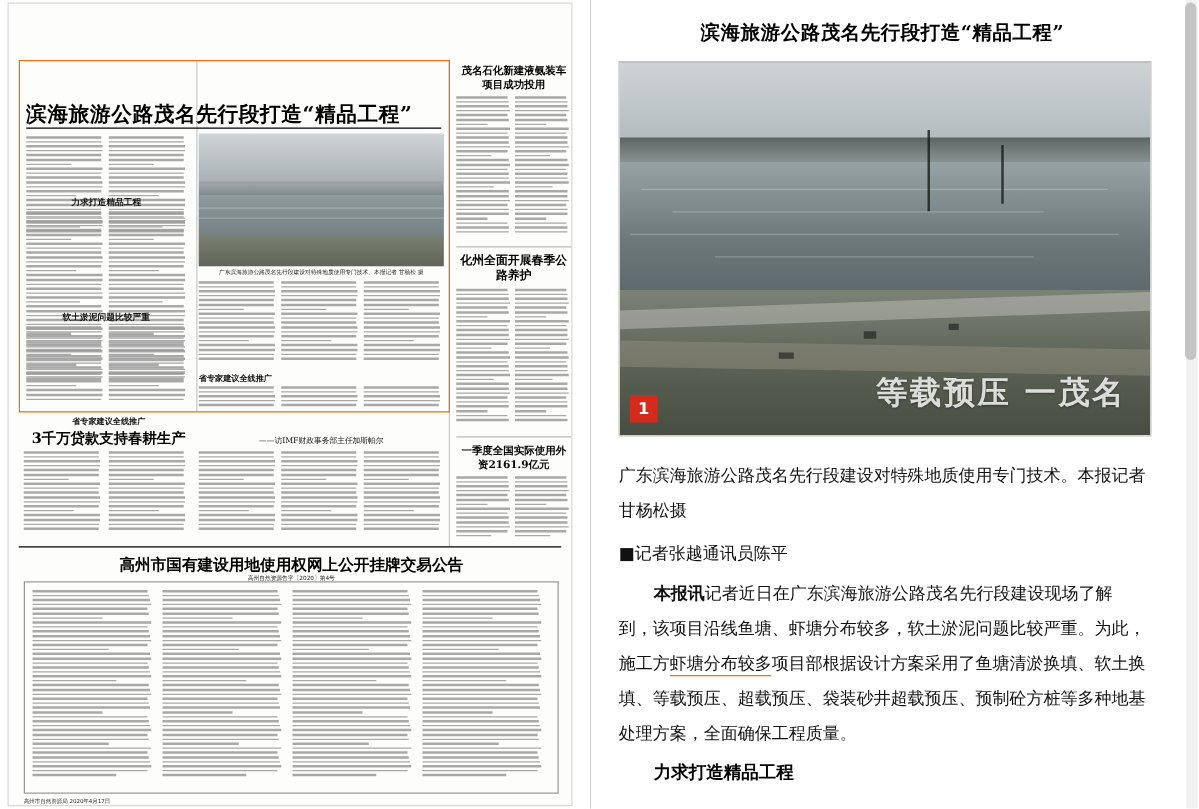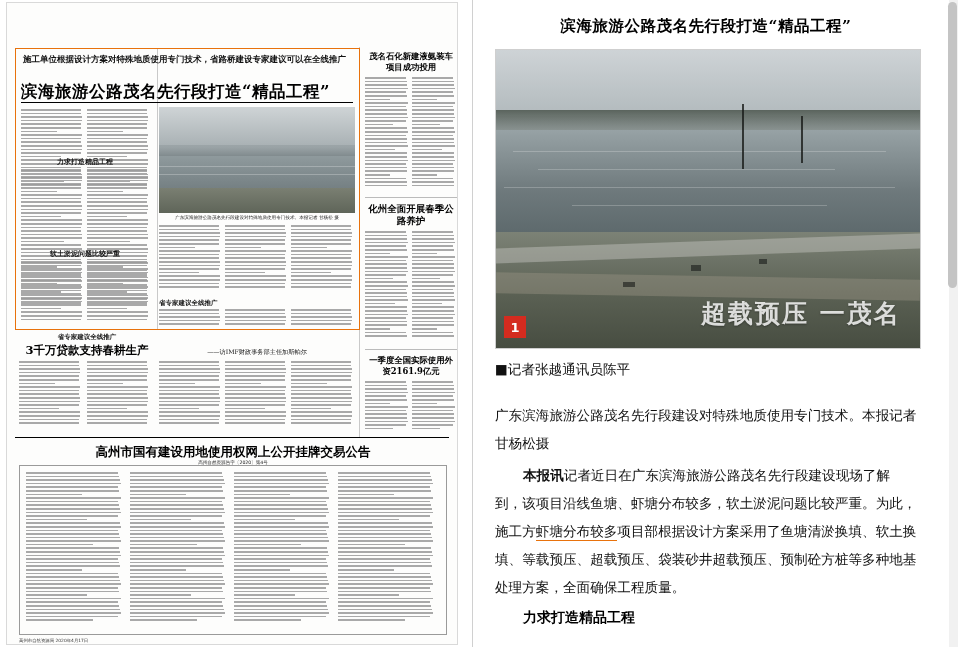--- a/index.html
+++ b/index.html
@@ -302,21 +302,20 @@
 <div id="root">
 
   <div id="left-pane">
     <div id="paper">
 
 
       <div class="col-rule" style="left:150px; top:46px; height:280px;"></div>
       <div class="col-rule" style="left:352px; top:44px; height:390px;"></div>
       <div class="rule-h" style="left:8px; top:434px; width:434px;"></div>
 
-      <div id="kicker">施工单位根据设计方案对特殊地质使用专门技术，省路桥建设专家建议可以在全线推广</div>
       <div id="lead-head">滨海旅游公路茂名先行段打造“精品工程”</div>
       <div id="lead-underline"></div>
 
       <div class="tblk" id="blk-l1" style="left:14px; top:106px; width:62px;">
           <div class="tline" style="width:96%"></div>
           <div class="tline" style="width:97%"></div>
           <div class="tline" style="width:98%"></div>
           <div class="tline" style="width:99%"></div>
           <div class="tline" style="width:96%"></div>
           <div class="tline" style="width:97%"></div>
@@ -1051,25 +1050,25 @@
           <div class="ph-band ph-ground"></div>
           <div class="ph-road"></div>
           <div class="ph-dirt"></div>
           <div class="ph-crane" style="left:58%; top:18%; height:22%;"></div>
           <div class="ph-crane" style="left:72%; top:22%; height:16%;"></div>
           <div class="ph-machine" style="left:46%; top:72%; width:10px; height:6px;"></div>
           <div class="ph-machine" style="left:62%; top:70%; width:8px; height:5px;"></div>
           <div class="ph-machine" style="left:30%; top:78%; width:12px; height:5px;"></div>
         </div>
         <div id="ph-badge">1</div>
-        <div id="ph-watermark">超载预压 一茂名</div>
+        <div id="ph-watermark">等载预压 一茂名</div>
       </div>
 
+      <p class="art-p" id="art-caption">广东滨海旅游公路茂名先行段建设对特殊地质使用专门技术。本报记者甘杨松摄</p>
       <p class="art-p" id="art-byline">■记者张越通讯员陈平</p>
-      <p class="art-p" id="art-caption">广东滨海旅游公路茂名先行段建设对特殊地质使用专门技术。本报记者甘杨松摄</p>
 
       <p class="art-p" id="art-body"><span class="bold-run">本报讯</span><span>记者近日在广东滨海旅游公路茂名先行段建设现场了解到，该项目沿线鱼塘、虾塘分布较多，软土淤泥问题比较严重。为此，施工方</span><span class="u-orange">虾塘分布较多</span><span>项目部根据设计方案采用了鱼塘清淤换填、软土换填、等载预压、超载预压、袋装砂井超载预压、预制砼方桩等多种地基处理方案，全面确保工程质量。</span></p>
 
       <p id="art-sub">力求打造精品工程</p>
     </div>
 
     <div id="scrollbar">
       <div id="scroll-thumb"></div>
     </div>
   </div>

